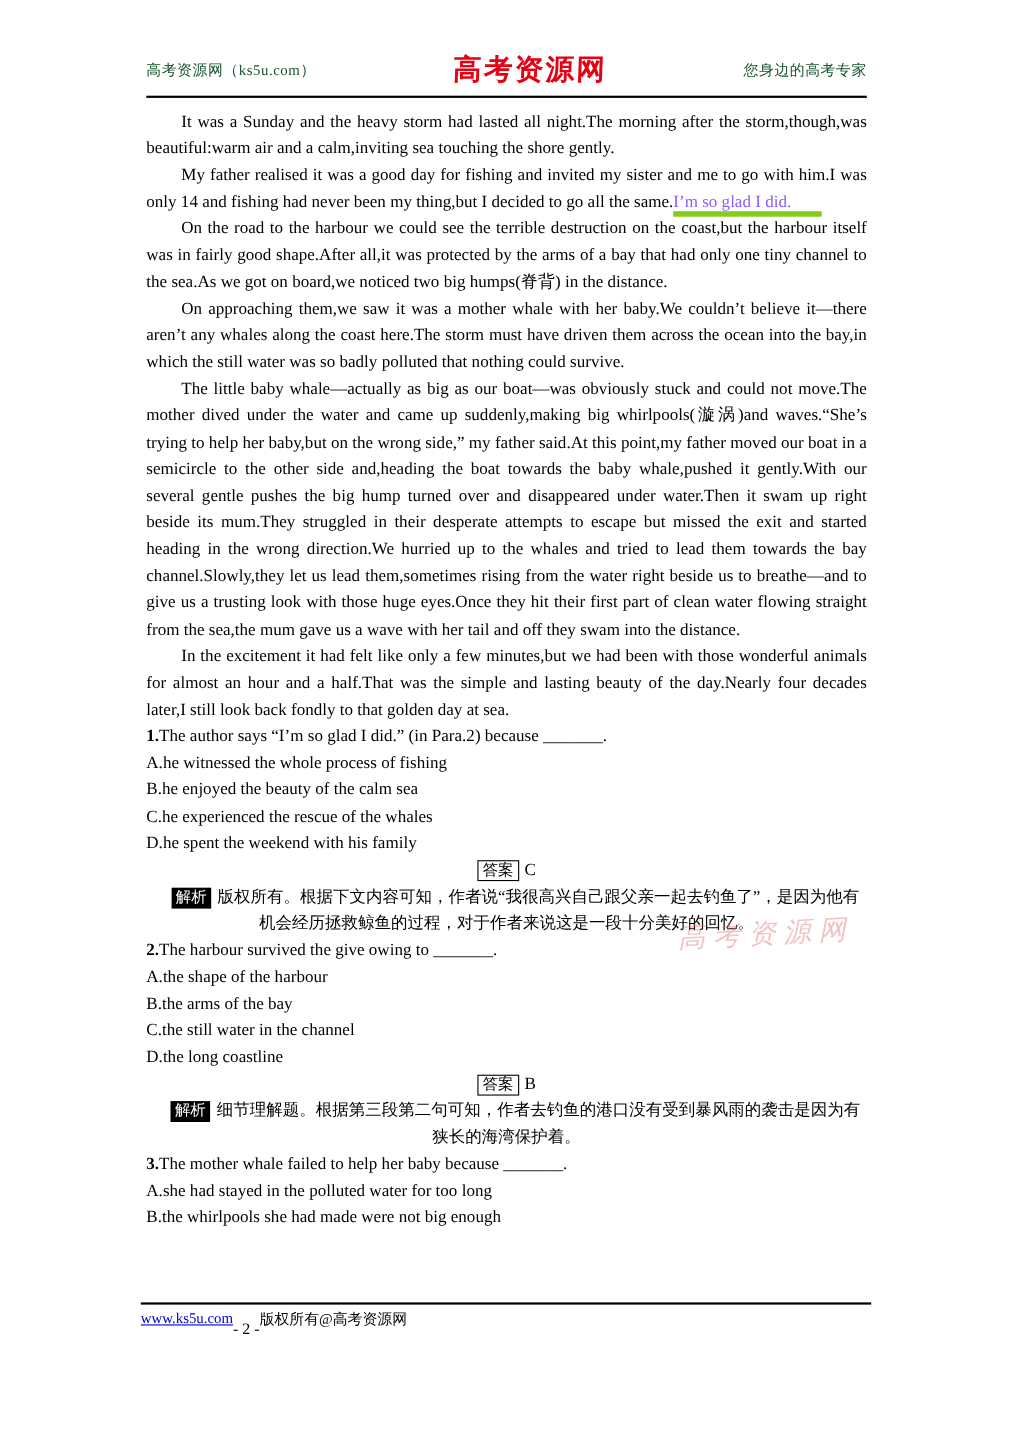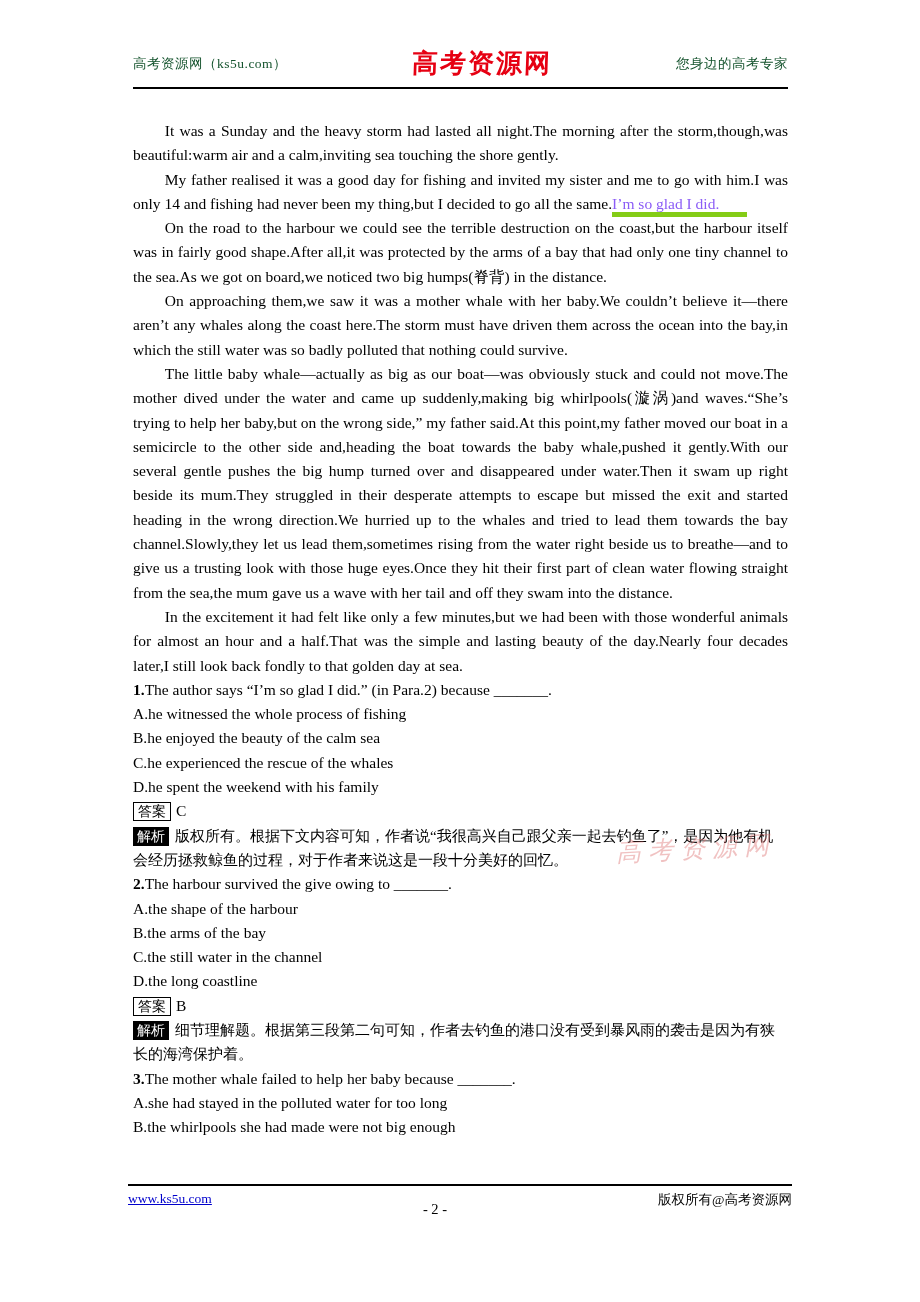--- a/index.html
+++ b/index.html
@@ -32,58 +32,59 @@
   .logo {
     color: #e60012;
     font-size: 26px;
     font-weight: bold;
     letter-spacing: 2px;
     transform: skewX(-2deg);
   }
   .rule { border-top: 2px solid #000; height: 0; }
 
   
-  .body-text { margin-top: 30px; }
+  .body-text { margin-top: 10px; }
   .para {
     font-size: 15.5px;
     line-height: 24.3px;
     text-indent: 2.05em;
     text-align: justify;
   }
   .hl {
     color: #8b5cf6;
     border-bottom: 5px solid #84cc16;
     padding-right: 28px;
   }
 
   
   .questions p {
     font-size: 15.5px;
     line-height: 24.3px;
   }
   .stem .qnum { font-weight: bold; }
-  .answer-row, .analysis-row { text-align: left; }
+  .answer-row, .analysis-row { text-align: center; }
   .answer-label {
     display: inline-block;
     border: 1px solid #000;
     font-size: 14px;
     line-height: 17px;
     padding: 0 4px;
     vertical-align: baseline;
   }
   .answer-value { margin-left: 5px; }
   .analysis-label {
     display: inline-block;
     background: #000;
     color: #fff;
     font-size: 14px;
     line-height: 17px;
     padding: 1px 4px;
     vertical-align: baseline;
     margin-right: 6px;
+    margin-left: 16px;
   }
   .analysis-text { font-size: 15px; }
 
   
   .watermark {
     position: absolute;
     left: 616px;
     top: 832px;
     color: #dd6f6f;
     opacity: 0.42;
@@ -97,21 +98,20 @@
 
   
   .footer {
     position: absolute;
     left: 128px;
     right: 128px;
     top: 1184px;
   }
   .footer-row {
     display: flex;
-    justify-content: space-between;
     align-items: flex-start;
     padding-top: 5px;
   }
   .footer-link {
     font-size: 13.5px;
     color: #0000cc;
     text-decoration: underline;
     cursor: pointer;
   }
   .footer-copy { font-size: 13.5px; color: #000000; }

